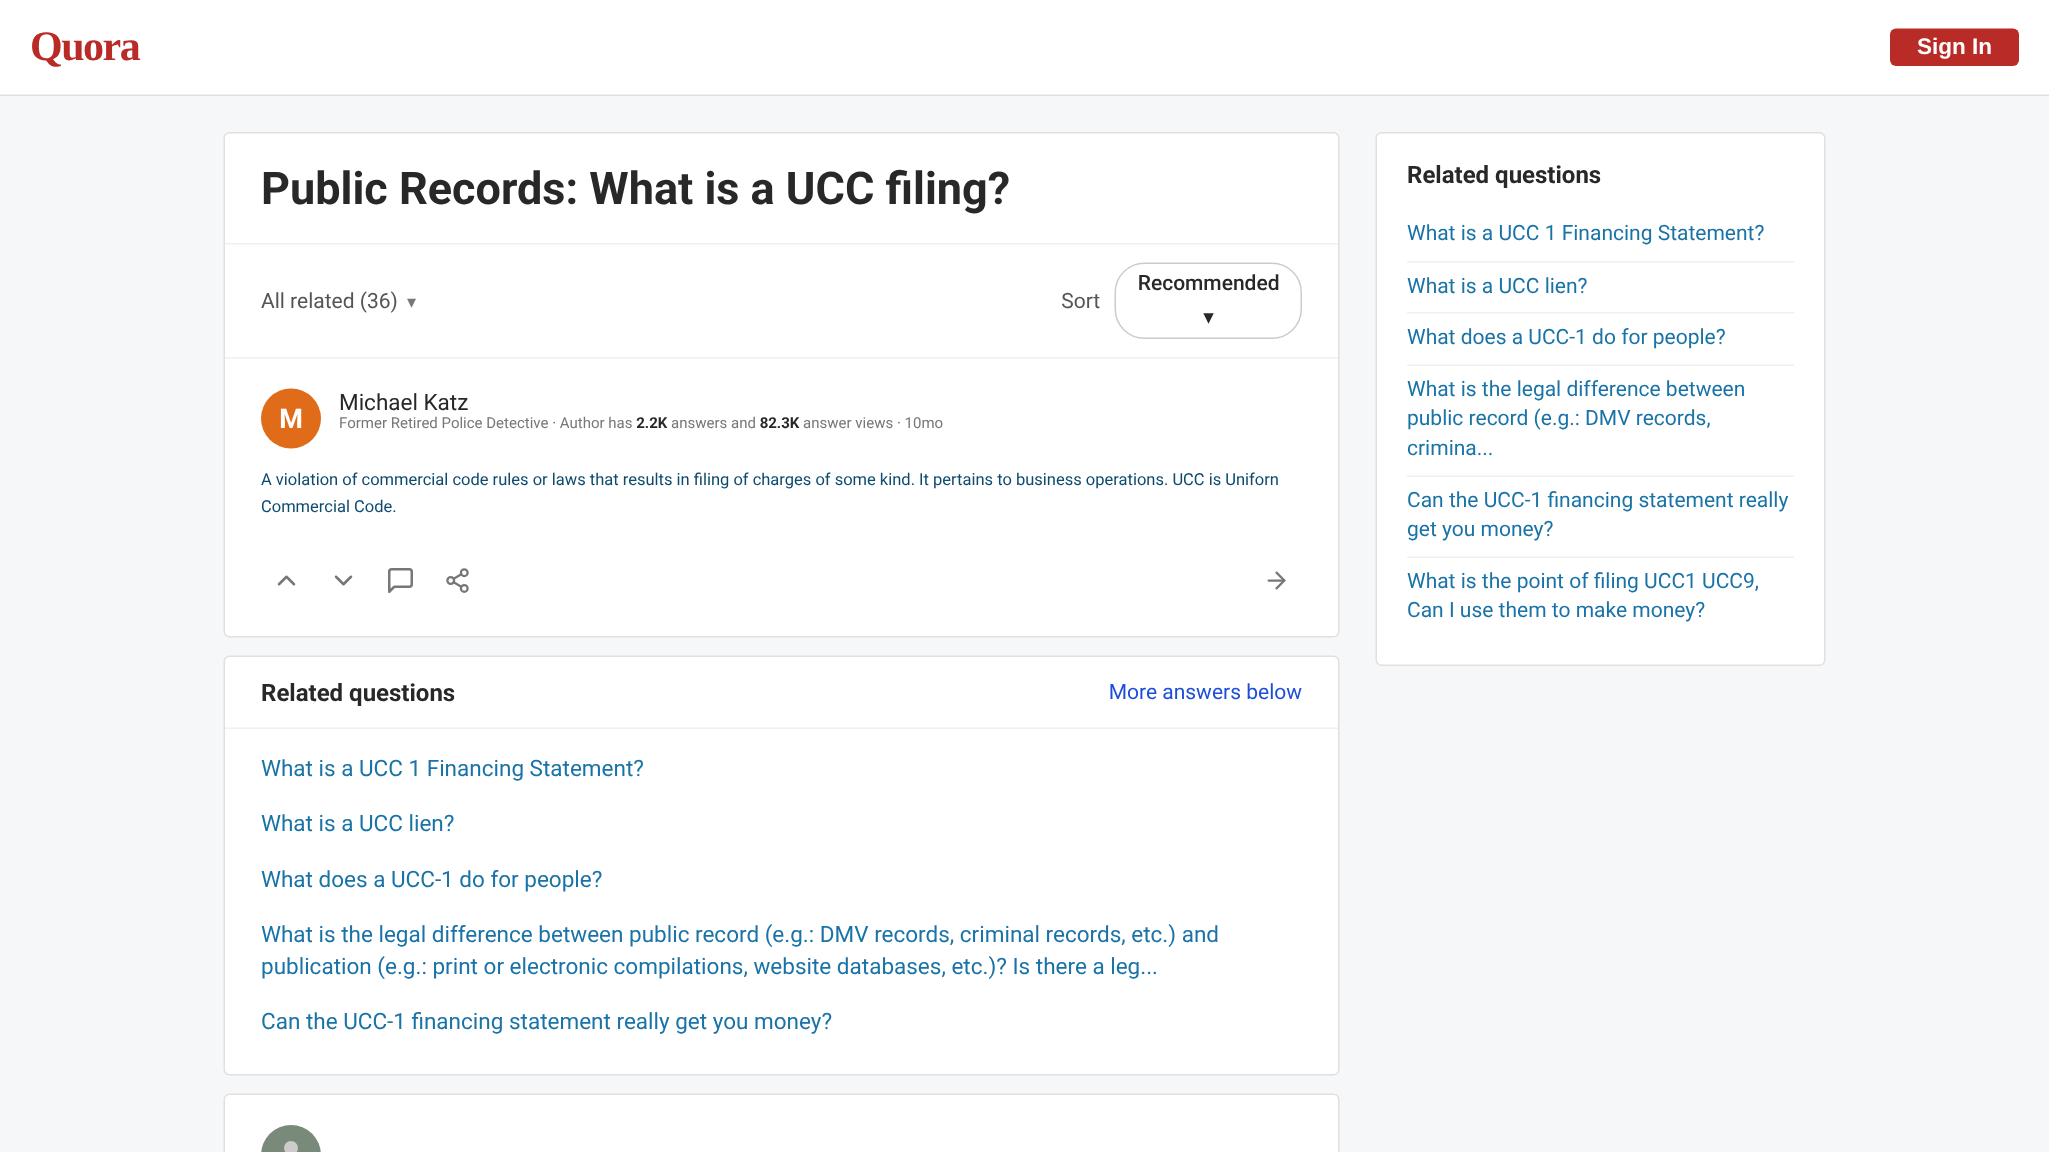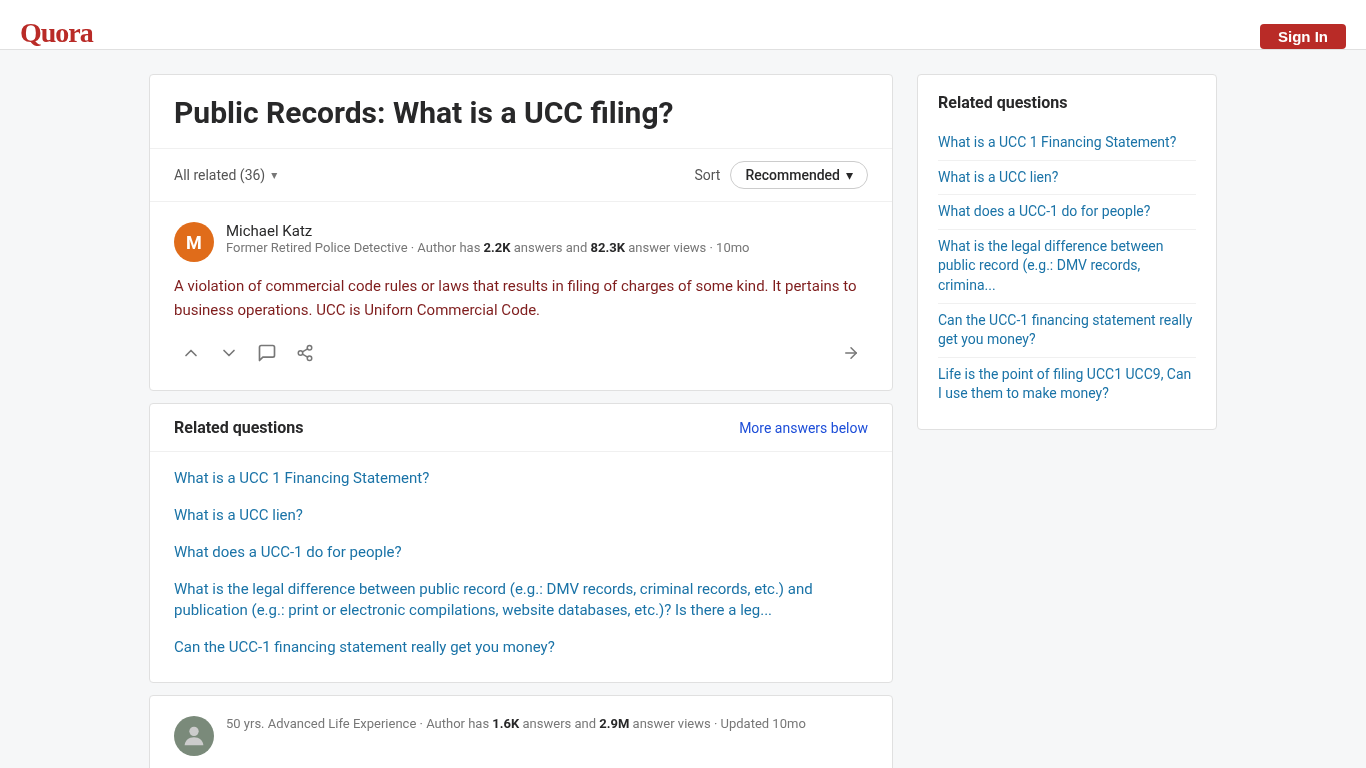--- a/index.html
+++ b/index.html
@@ -3,23 +3,23 @@
   <meta charset="utf-8">
   <style>
     * { box-sizing: border-box; margin: 0; padding: 0; }
     body { font-family: -apple-system, BlinkMacSystemFont, 'Segoe UI', Roboto, sans-serif; background: #f6f7f8; color: #282829; font-size: 15px; }
 
     
     .header {
       background: #fff;
       border-bottom: 1px solid #e0e0e0;
       display: flex;
-      align-items: flex-end;
+      align-items: center;
       padding: 0 20px;
-      height: 50px;
+      height: 64px;
       position: sticky;
       top: 0;
       z-index: 100;
     }
     .logo {
       font-size: 28px;
       font-weight: 700;
       color: #b92b27;
       font-family: Georgia, serif;
       margin-right: 20px;
@@ -127,20 +127,21 @@
       display: flex;
       align-items: center;
       gap: 6px;
       border: 1px solid #ccc;
       border-radius: 20px;
       padding: 5px 14px;
       cursor: pointer;
       font-size: 14px;
       color: #282829;
       font-weight: 500;
+      flex-direction: column;
     }
 
     
     .answer-item {
       padding: 20px 24px;
       border-bottom: 1px solid #f0f0f0;
     }
     .answer-item:last-child { border-bottom: none; }
     .author-row {
       display: flex;
@@ -163,29 +164,29 @@
     .avatar-m { background: #e06c1a; }
     .author-info {
       flex: 1;
     }
     .author-name {
       font-weight: 400;
       font-size: 15px;
       color: #282829;
     }
     .author-meta {
-      font-size: 13px;
+      font-size: 10px;
       color: #777;
     }
     .answer-bold { font-weight: 700; color: #282829; }
     .answer-text {
-      font-size: 15px;
-      color: #7f1d1d;
+      font-size: 11px;
+      color: #0c4a6e;
       line-height: 1.6;
-      margin-bottom: 14px;
+      margin-bottom: 24px;
     }
     .answer-actions {
       display: flex;
       align-items: center;
       gap: 4px;
     }
     .action-btn {
       display: flex;
       align-items: center;
       justify-content: center;
@@ -394,37 +395,34 @@
       <div class="answer-item">
         <div class="author-row">
           <div class="author-photo">
 
             <svg width="28" height="28" viewBox="0 0 24 24" fill="#ccc">
               <circle cx="12" cy="8" r="4"></circle>
               <path d="M4 20c0-4 3.6-7 8-7s8 3 8 7"></path>
             </svg>
           </div>
           <div class="author-info">
-            <div class="author-meta">
-              <span>50 yrs. Advanced Life Experience · Author has </span><span class="answer-bold">1.6K</span><span> answers and </span><span class="answer-bold">2.9M</span><span> answer views · Updated 10mo</span>
-            </div>
           </div>
         </div>
         <p class="answer-text">A UCC filing is a legal instrument that protects a monetary interest in an asset that is usually resolved by a commercial transaction.</p>
 
       </div>
     </div>
 
   </main>
 
   <aside class="sidebar">
     <div class="sidebar-card">
       <div class="sidebar-title">Related questions</div>
       <a class="sidebar-link">What is a UCC 1 Financing Statement?</a>
       <a class="sidebar-link">What is a UCC lien?</a>
       <a class="sidebar-link">What does a UCC-1 do for people?</a>
       <a class="sidebar-link">What is the legal difference between public record (e.g.: DMV records, crimina...</a>
       <a class="sidebar-link">Can the UCC-1 financing statement really get you money?</a>
-      <a class="sidebar-link">Life is the point of filing UCC1 UCC9, Can I use them to make money?</a>
+      <a class="sidebar-link">What is the point of filing UCC1 UCC9, Can I use them to make money?</a>
     </div>
   </aside>
 
 </div>
 
 </body></html>

